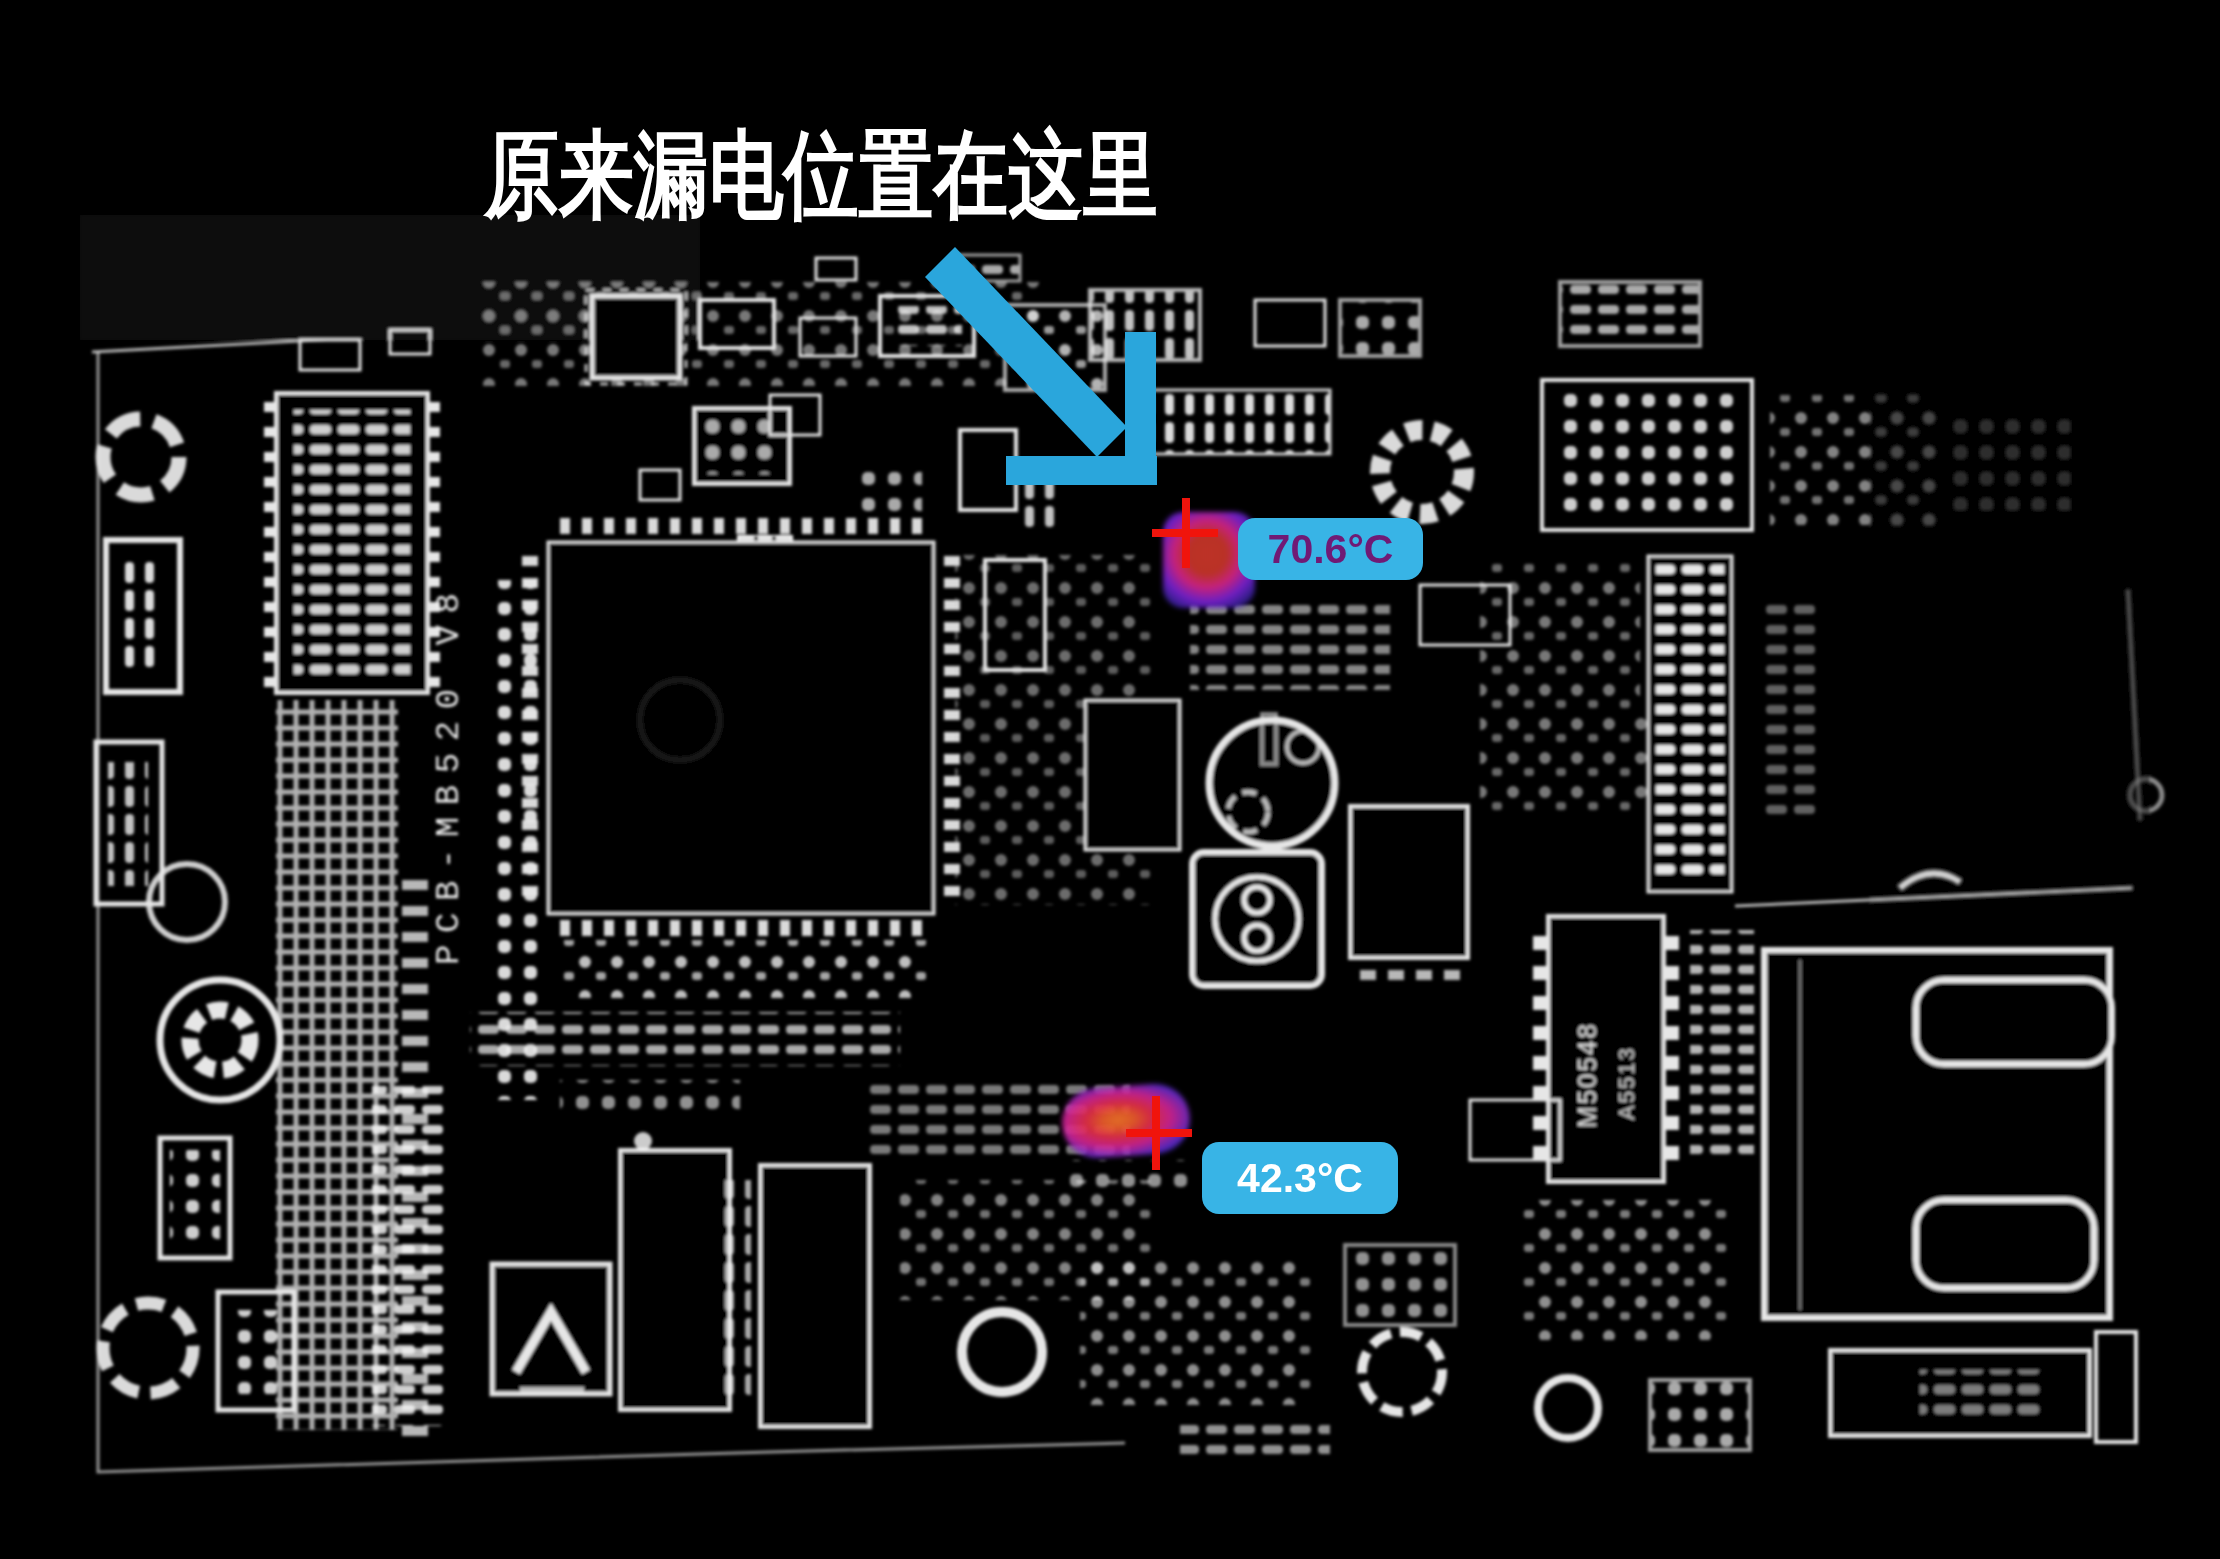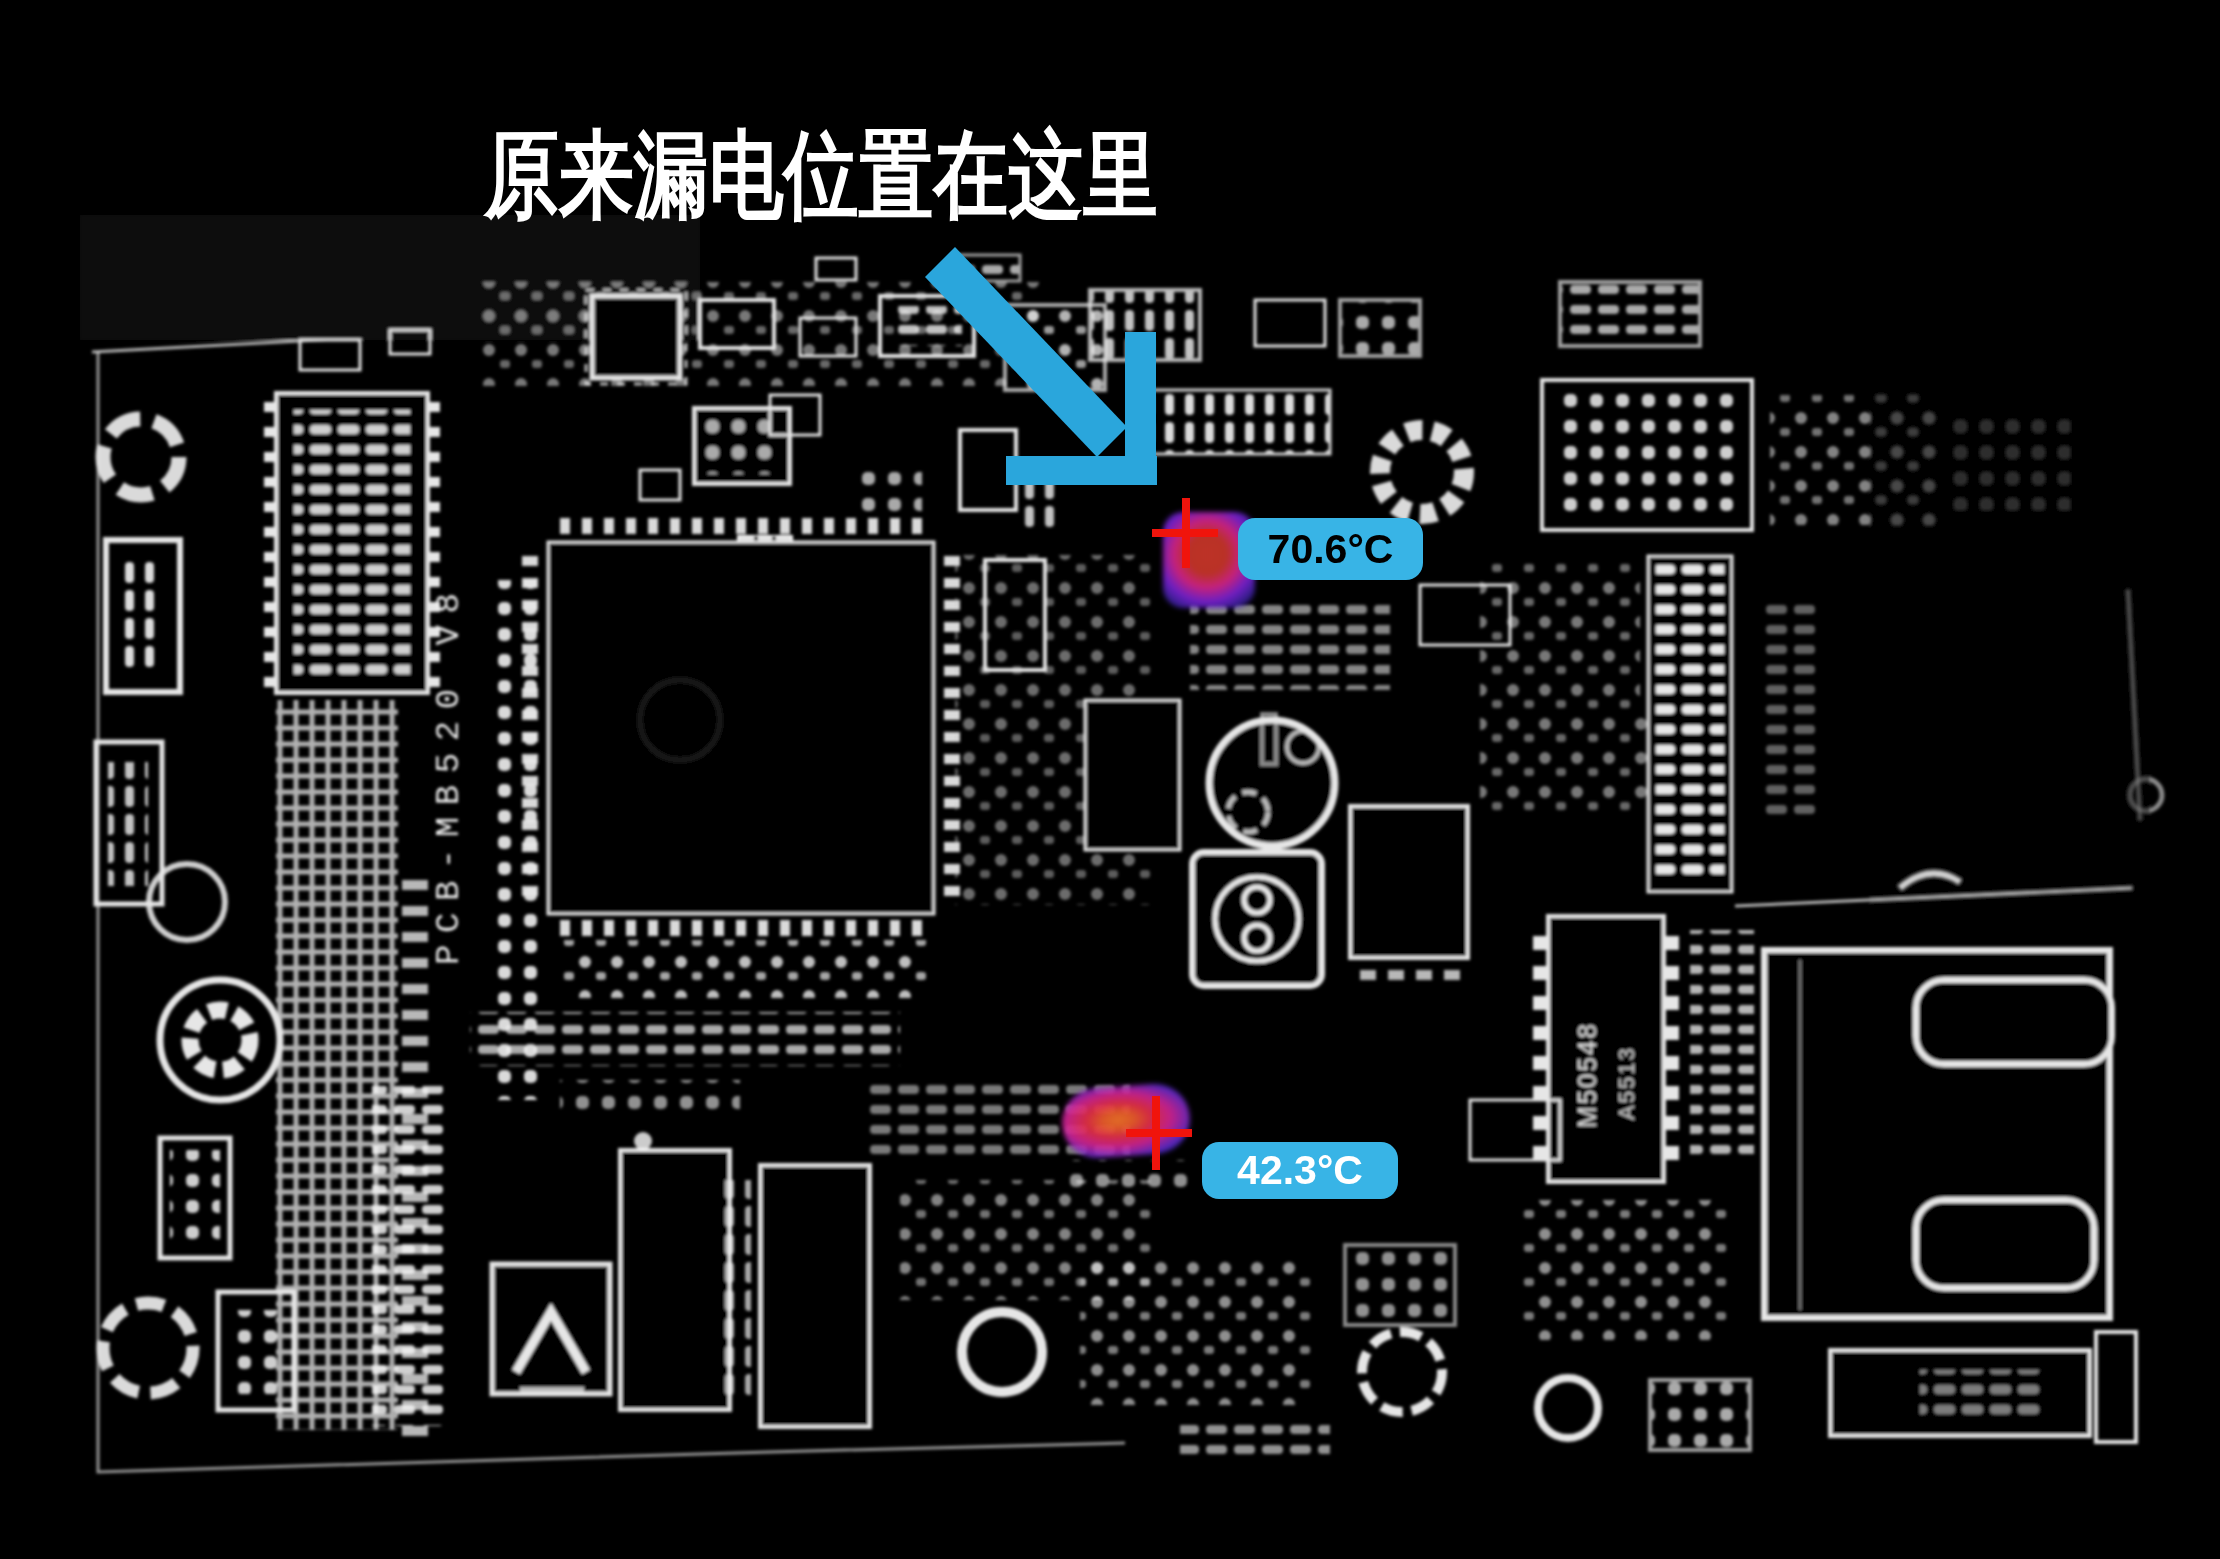--- a/index.html
+++ b/index.html
@@ -22,21 +22,21 @@
          rgba(226,46,70,.93) 32%, rgba(212,36,150,.90) 52%,
          rgba(94,46,220,.85) 75%, rgba(50,40,190,.55) 89%, rgba(40,30,150,0) 100%);}
   .ch{position:absolute;}
   .ch1v{left:1182px;top:498px;width:8px;height:70px;}
   .ch1h{left:1152px;top:529px;width:66px;height:8px;}
   .ch2v{left:1152px;top:1096px;width:8px;height:74px;}
   .ch2h{left:1126px;top:1129px;width:66px;height:8px;}
   .badge{position:absolute;border-radius:17px;font-weight:bold;font-size:41px;
          display:flex;align-items:center;justify-content:center;}
   .b1{left:1238px;top:518px;width:185px;height:62px;}
-  .b2{left:1202px;top:1142px;width:196px;height:57px;}
+  .b2{left:1202px;top:1142px;width:196px;height:72px;}
 </style>
 </head>
 <body>
 
 <div class="stage">
 
   <svg class="pcb" viewBox="0 0 2220 1559">
     <defs>
       <filter id="soften" x="-5%" y="-5%" width="110%" height="110%">
         <feGaussianBlur stdDeviation="1.7"></feGaussianBlur>
@@ -234,21 +234,21 @@
   </svg>
 
   <div class="hotspot hs1"></div>
   <div class="hotspot hs2"></div>
 
   <div class="ch ch1v" style="background-color: rgb(240, 20, 12);"></div>
   <div class="ch ch1h" style="background-color: rgb(240, 20, 12);"></div>
   <div class="ch ch2v" style="background-color: rgb(240, 20, 12);"></div>
   <div class="ch ch2h" style="background-color: rgb(240, 20, 12);"></div>
 
-  <div class="badge b1" style="background-color: rgb(56, 180, 230); color: #000000;">70.6°C</div>
+  <div class="badge b1" style="background-color: rgb(56, 180, 230); color: #701a75;">70.6°C</div>
   <div class="badge b2" style="background-color: rgb(56, 180, 230); color: rgb(255, 255, 255);">42.3°C</div>
 
   <svg class="overlay-svg" viewBox="0 0 2220 1559">
     <g fill="#2aa6dc">
       <polygon points="925,277 955,247 1127,427 1097,457"></polygon>
       <rect x="1125" y="332" width="31" height="153"></rect>
       <rect x="1006" y="456" width="151" height="29"></rect>
     </g>
   </svg>
 

